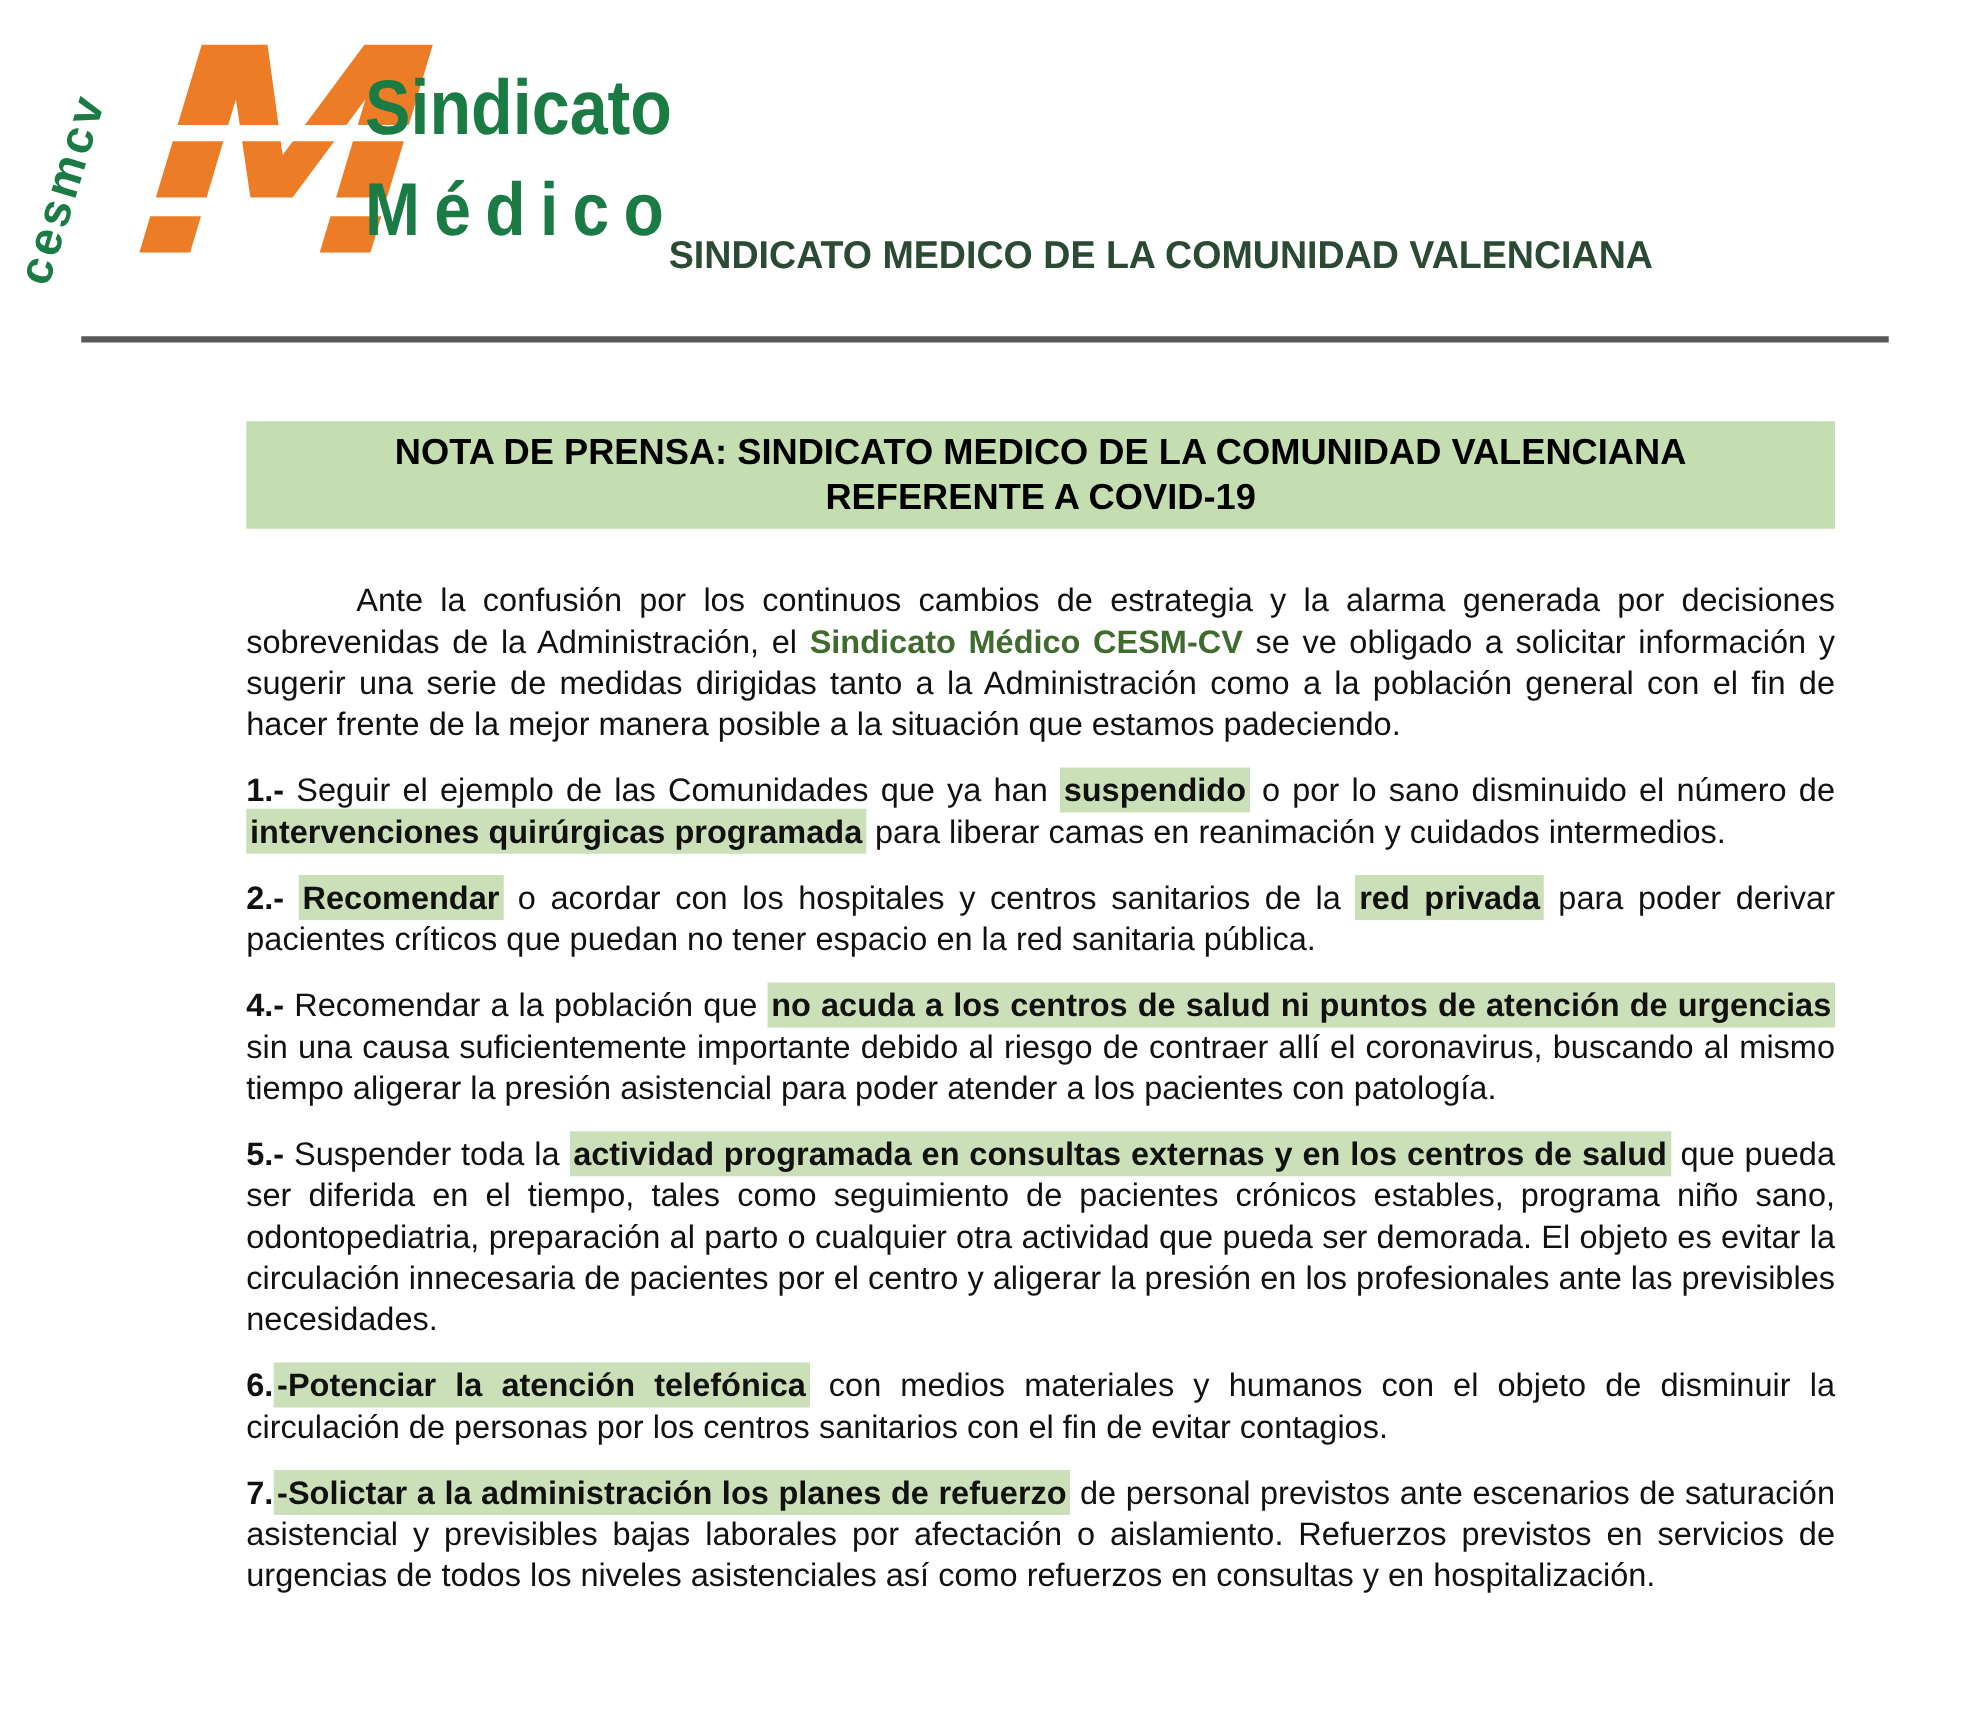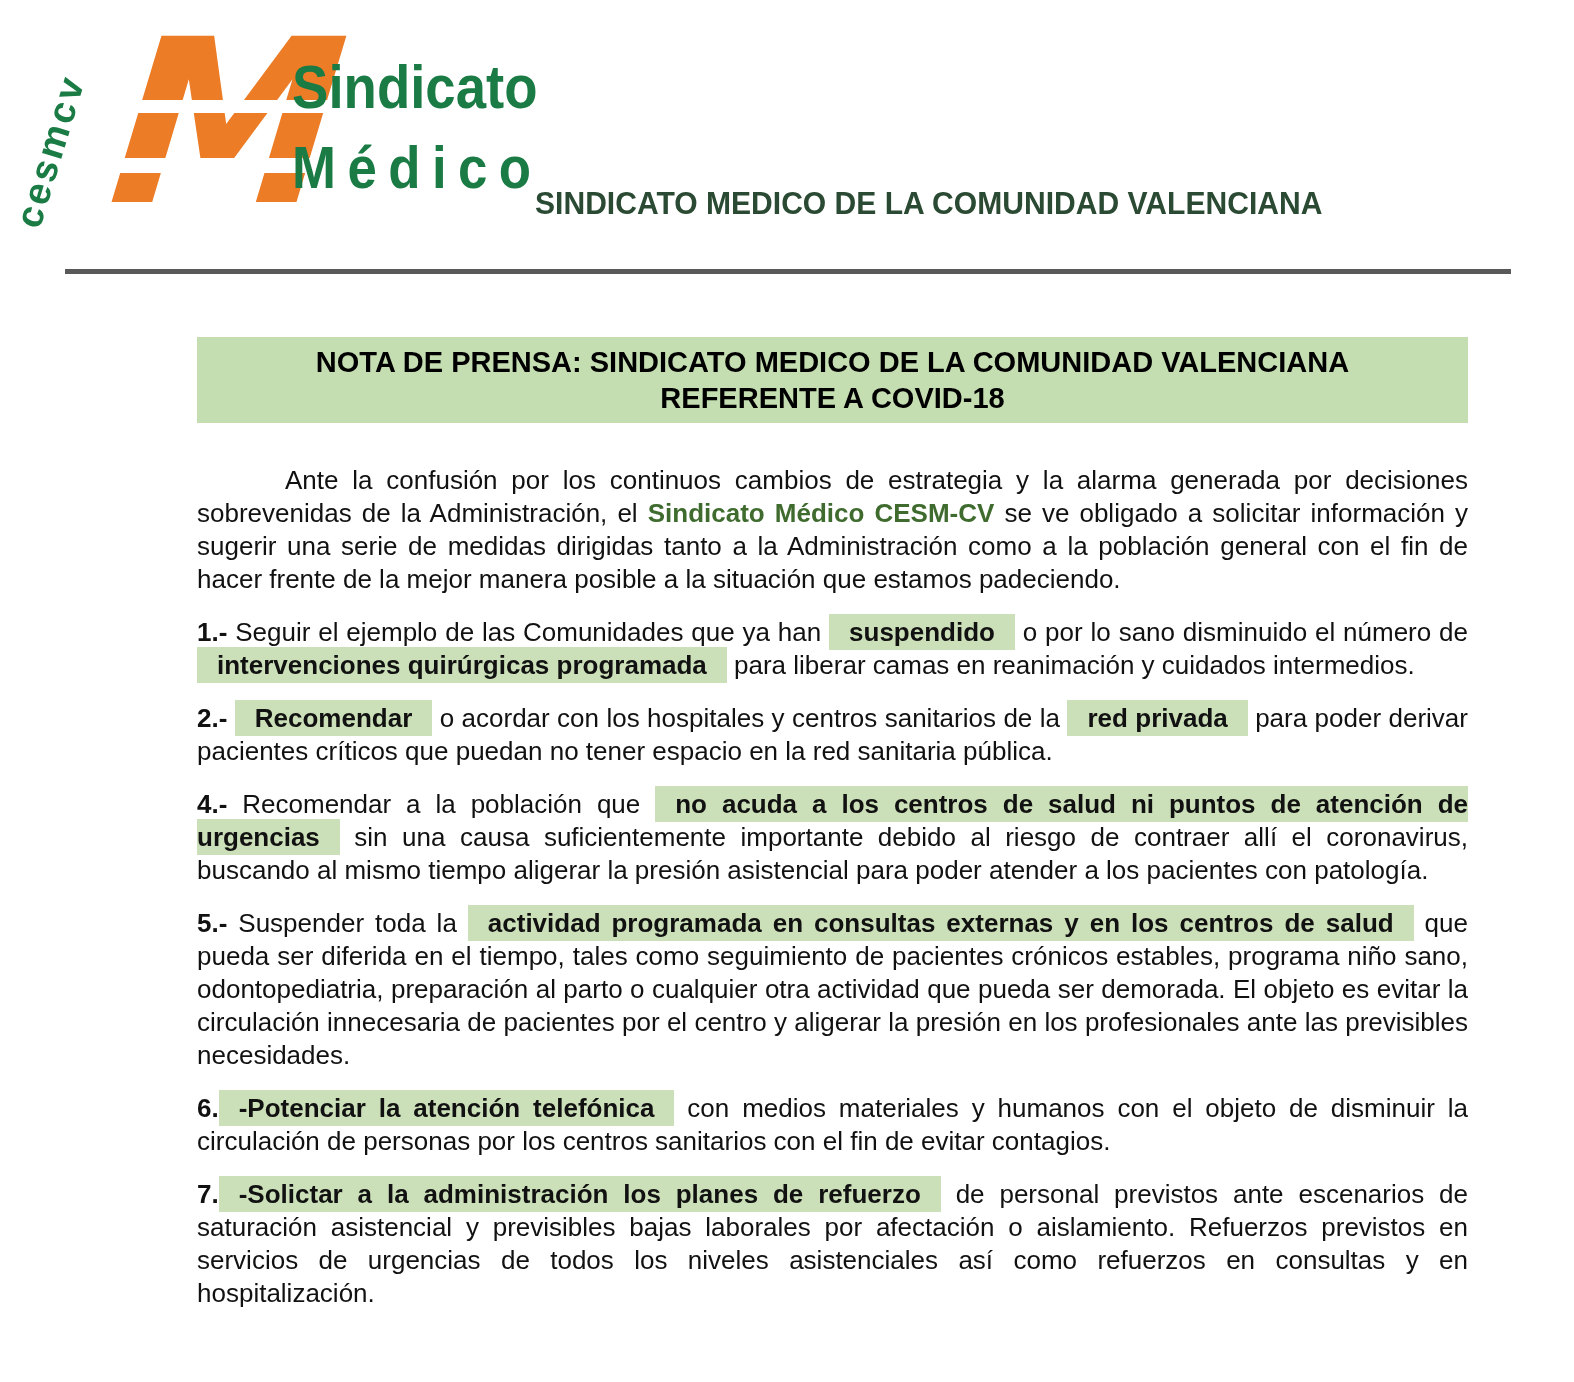--- a/index.html
+++ b/index.html
@@ -84,21 +84,21 @@
   }
   .para {
     margin: 20px 0 0 0;
     font-size: 26px;
     line-height: 33px;
     text-align: justify;
   }
   .para.intro { margin-top: 41px; }
   .para.indent { text-indent: 88px; }
   .b { font-weight: bold; }
-  .hl { background: var(--hl-bg); padding: 3px 20px; }
+  .hl { background: var(--hl-bg); padding: 3px 3px; }
   .green { color: var(--accent-green); font-weight: bold; }
 </style>
 </head>
 <body>
 
 <div class="page" style="--orange: #ec7c26; --logo-green: #1a7b45; --header-green: #2b4a33; --accent-green: #3f6c2e; --banner-bg: #c5deb1; --hl-bg: #cbe0b8; --rule: #595959;">
 
   <header class="masthead">
     <div class="logo">
       <span class="logo-vertical">cesmcv</span>
@@ -113,21 +113,21 @@
       </div>
     </div>
     <h1 class="org-title">SINDICATO MEDICO DE LA COMUNIDAD VALENCIANA</h1>
   </header>
 
   <div class="rule"></div>
 
   <main class="doc">
     <div class="banner">
       <div>NOTA DE PRENSA: SINDICATO MEDICO DE LA COMUNIDAD VALENCIANA</div>
-      <div>REFERENTE A COVID-18</div>
+      <div>REFERENTE A COVID-19</div>
     </div>
     <div id="paragraphs">
         <p class="para indent intro"><span>Ante la confusión por los continuos cambios de estrategia y la alarma generada por decisiones sobrevenidas de la Administración, el </span><span class="green">Sindicato Médico CESM-CV</span><span> se ve obligado a solicitar información y sugerir una serie de medidas dirigidas tanto a la Administración como a la población general con el fin de hacer frente de la mejor manera posible a la situación que estamos padeciendo.</span></p>
         <p class="para"><span class="b">1.-</span><span> Seguir el ejemplo de las Comunidades que ya han </span><span class="b hl">suspendido</span><span> o por lo sano disminuido el número de </span><span class="b hl">intervenciones quirúrgicas programada</span><span> para liberar camas en reanimación y cuidados intermedios.</span></p>
         <p class="para"><span class="b">2.-</span><span> </span><span class="b hl">Recomendar</span><span> o acordar con los hospitales y centros sanitarios de la </span><span class="b hl">red privada</span><span> para poder derivar pacientes críticos que puedan no tener espacio en la red sanitaria pública.</span></p>
         <p class="para"><span class="b">4.-</span><span> Recomendar a la población que </span><span class="b hl">no acuda a los centros de salud ni puntos de atención de urgencias</span><span> sin una causa suficientemente importante debido al riesgo de contraer allí el coronavirus, buscando al mismo tiempo aligerar la presión asistencial para poder atender a los pacientes con patología.</span></p>
         <p class="para"><span class="b">5.-</span><span> Suspender toda la </span><span class="b hl">actividad programada en consultas externas y en los centros de salud</span><span> que pueda ser diferida en el tiempo, tales como seguimiento de pacientes crónicos estables, programa niño sano, odontopediatria, preparación al parto o cualquier otra actividad que pueda ser demorada. El objeto es evitar la circulación innecesaria de pacientes por el centro y aligerar la presión en los profesionales ante las previsibles necesidades.</span></p>
         <p class="para"><span class="b">6.</span><span class="b hl">-Potenciar la atención telefónica</span><span> con medios materiales y humanos con el objeto de disminuir la circulación de personas por los centros sanitarios con el fin de evitar contagios.</span></p>
         <p class="para"><span class="b">7.</span><span class="b hl">-Solictar a la administración los planes de refuerzo</span><span> de personal previstos ante escenarios de saturación asistencial y previsibles bajas laborales por afectación o aislamiento. Refuerzos previstos en servicios de urgencias de todos los niveles asistenciales así como refuerzos en consultas y en hospitalización.</span></p>
       </div>

